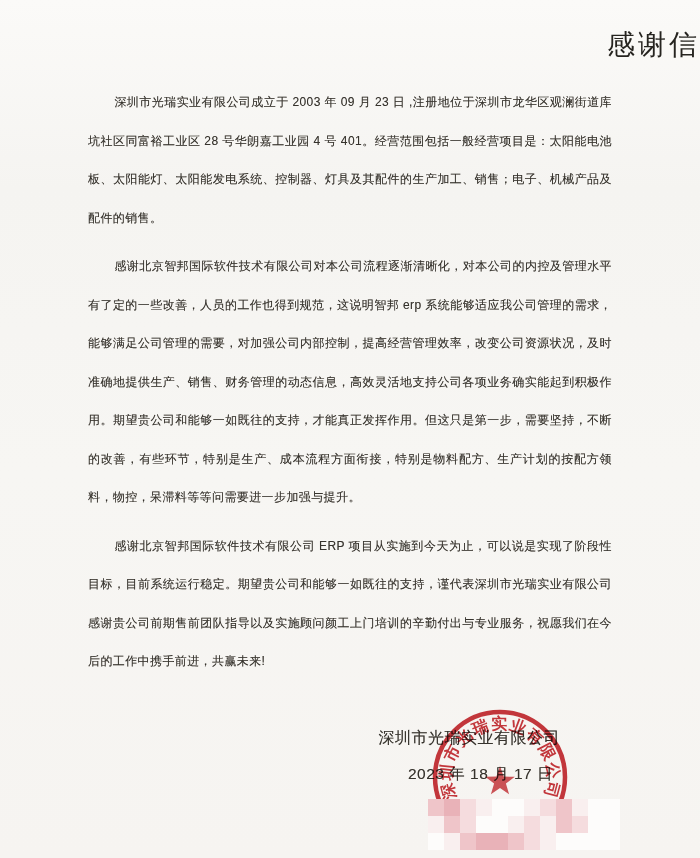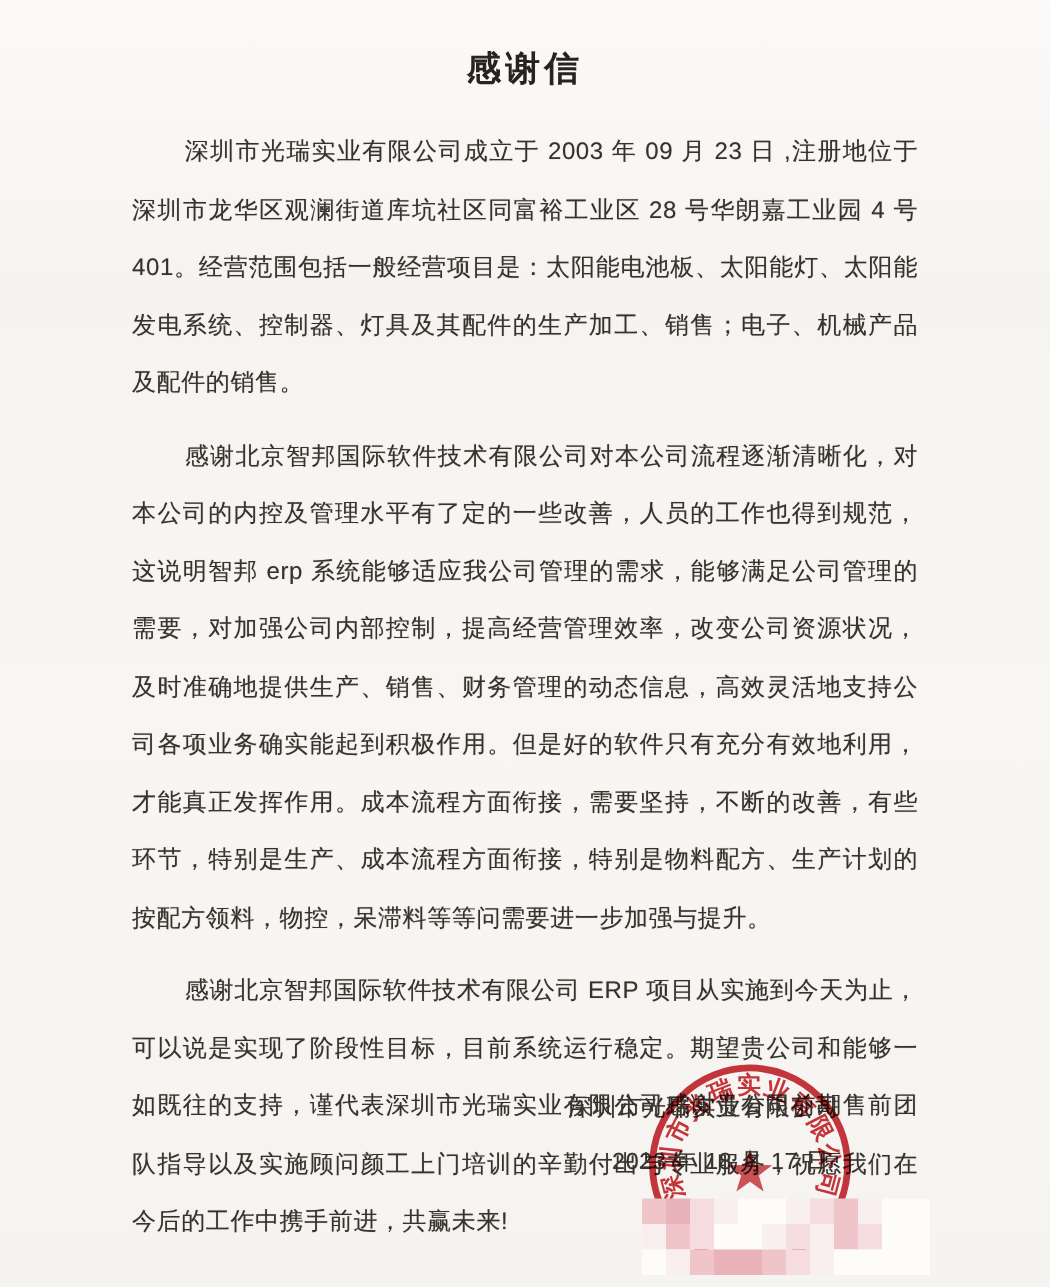--- a/index.html
+++ b/index.html
@@ -12,33 +12,33 @@
     width: 700px;
     height: 858px;
     margin: 0 auto;
     overflow: hidden;
     background: linear-gradient(180deg, #fbfaf8 0%, #f5f4f1 22%, #f7f6f3 55%, #f6f4f1 100%);
     font-family: "Liberation Sans", "DejaVu Sans", sans-serif;
     color: #34312c;
   }
   .letter-title {
     margin: 26px 0 0 0;
-    text-align: center;
-    font-size: 23px;
-    font-weight: 700;
+    text-align: right;
+    font-size: 28px;
+    font-weight: 400;
     letter-spacing: 3px;
     color: #262420;
     line-height: 38px;
   }
   .letter-body {
     padding: 0 88px;
   }
   .letter-body p {
     margin: 10px 0 0 0;
-    font-size: 16px;
+    font-size: 12px;
     line-height: 38.5px;
     text-align: justify;
     text-indent: 2.2em;
     letter-spacing: 0.4px;
     color: #36332d;
     text-shadow: 0 0 0.6px rgba(70, 64, 58, 0.45);
   }
   .letter-body p.first {
     margin-top: 19px;
   }
@@ -90,21 +90,21 @@
 </style>
 </head>
 <body>
 
 <div class="page">
 
   <h1 class="letter-title">感谢信</h1>
 
   <div class="letter-body">
     <p class="first">深圳市光瑞实业有限公司成立于 2003 年 09 月 23 日 ,注册地位于深圳市龙华区观澜街道库坑社区同富裕工业区 28 号华朗嘉工业园 4 号 401。经营范围包括一般经营项目是：太阳能电池板、太阳能灯、太阳能发电系统、控制器、灯具及其配件的生产加工、销售；电子、机械产品及配件的销售。</p>
-    <p>感谢北京智邦国际软件技术有限公司对本公司流程逐渐清晰化，对本公司的内控及管理水平有了定的一些改善，人员的工作也得到规范，这说明智邦 erp 系统能够适应我公司管理的需求，能够满足公司管理的需要，对加强公司内部控制，提高经营管理效率，改变公司资源状况，及时准确地提供生产、销售、财务管理的动态信息，高效灵活地支持公司各项业务确实能起到积极作用。但是好的软件只有充分有效地利用，才能真正发挥作用。成本流程方面衔接，需要坚持，不断的改善，有些环节，特别是生产、成本流程方面衔接，特别是物料配方、生产计划的按配方领料，物控，呆滞料等等问需要进一步加强与提升。</p>
+    <p>感谢北京智邦国际软件技术有限公司对本公司流程逐渐清晰化，对本公司的内控及管理水平有了定的一些改善，人员的工作也得到规范，这说明智邦 erp 系统能够适应我公司管理的需求，能够满足公司管理的需要，对加强公司内部控制，提高经营管理效率，改变公司资源状况，及时准确地提供生产、销售、财务管理的动态信息，高效灵活地支持公司各项业务确实能起到积极作用。期望贵公司和能够一如既往的支持，才能真正发挥作用。但这只是第一步，需要坚持，不断的改善，有些环节，特别是生产、成本流程方面衔接，特别是物料配方、生产计划的按配方领料，物控，呆滞料等等问需要进一步加强与提升。</p>
     <p>感谢北京智邦国际软件技术有限公司 ERP 项目从实施到今天为止，可以说是实现了阶段性目标，目前系统运行稳定。期望贵公司和能够一如既往的支持，谨代表深圳市光瑞实业有限公司感谢贵公司前期售前团队指导以及实施顾问颜工上门培训的辛勤付出与专业服务，祝愿我们在今后的工作中携手前进，共赢未来!</p>
   </div>
 
   <div class="signature-company">深圳市光瑞实业有限公司</div>
 
   <div class="signature-date">2023 年 18 月 17 日</div>
 
   <div class="seal">
     <svg width="142" height="142" viewBox="0 0 142 142">
       <circle cx="71" cy="71" r="65" fill="none" stroke="#c5272d" stroke-width="4.5"></circle>

